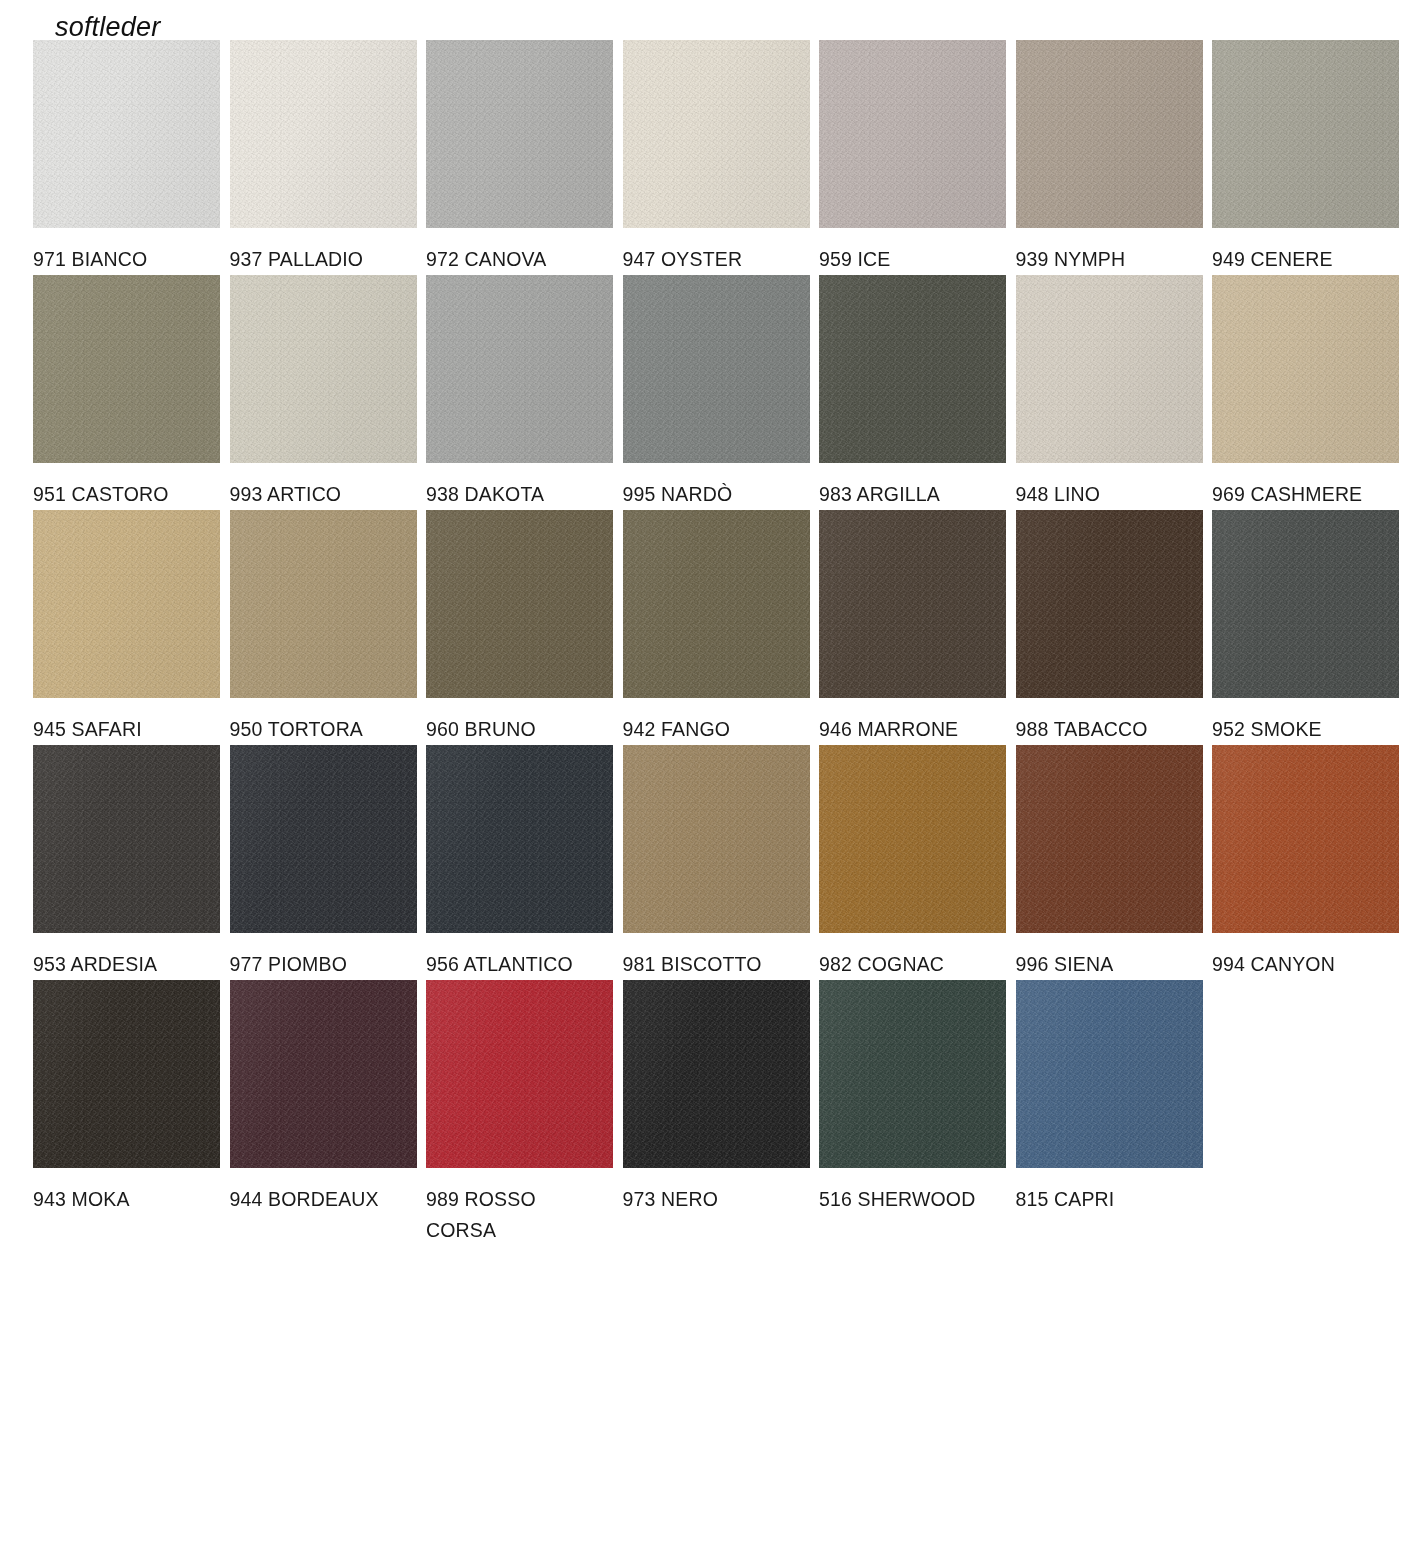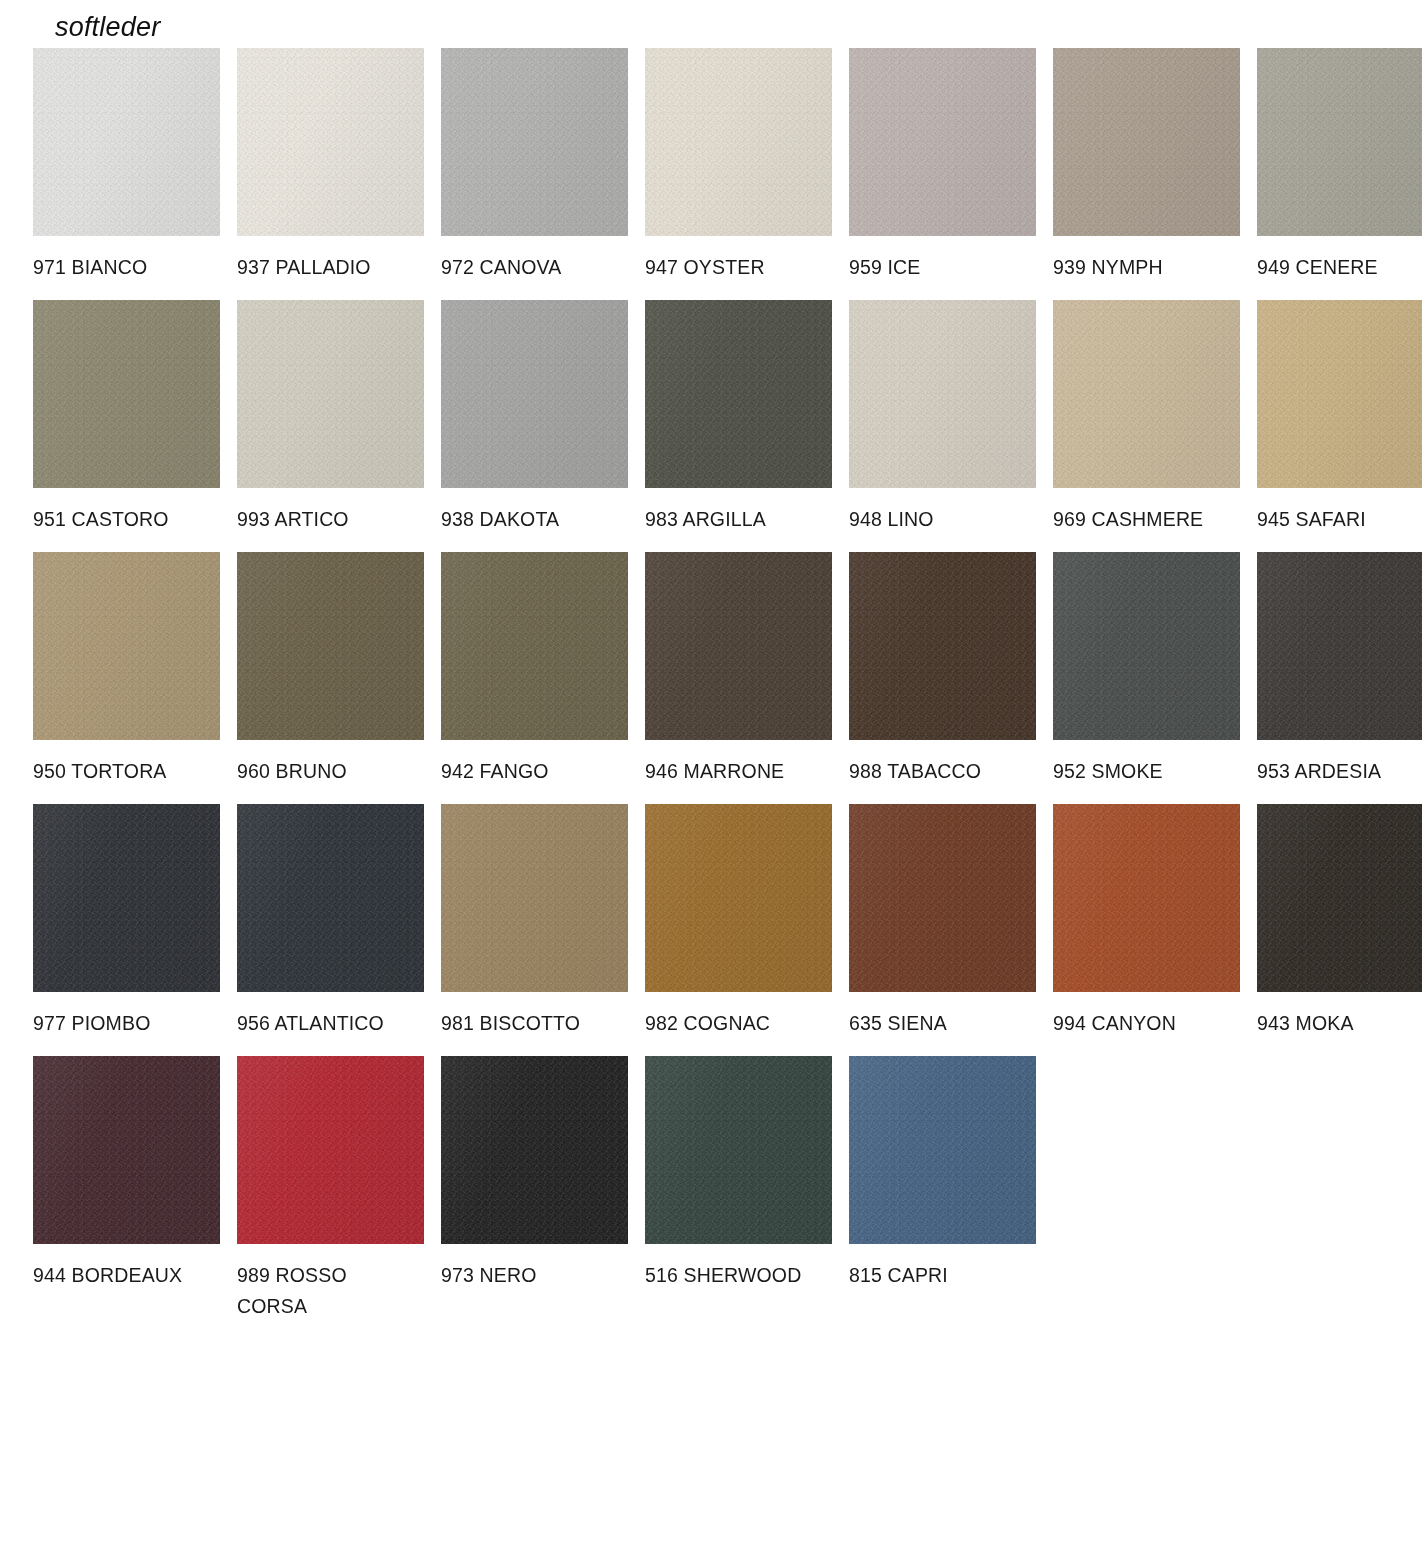--- a/index.html
+++ b/index.html
@@ -27,27 +27,26 @@
     top: 12px;
     font-style: italic;
     font-size: 27px;
     letter-spacing: 0.2px;
     color: #111;
     font-family: "Liberation Sans", sans-serif;
   }
   .grid {
     position: absolute;
     left: 33px;
-    top: 48px;
+    top: 40px;
     width: 1360px;
     display: grid;
     grid-template-columns: repeat(7, 187px);
     column-gap: 9.5px;
     row-gap: 0px;
-    gap: 17px;
   }
   .cell {
     width: 187px;
     margin-bottom: 0;
   }
   .swatch-wrap {
     width: 187px;
     height: 188px;
     position: relative;
     overflow: hidden;
@@ -194,20 +193,29 @@
         <div class="swatch-wrap">
           <div class="swatch" style="background-color: rgb(165, 166, 164);">
             <div class="grain"></div>
             <div class="sheen"></div>
           </div>
         </div>
         <div class="label">938 DAKOTA</div>
       </div>
       <div class="cell">
         <div class="swatch-wrap">
+          <div class="swatch" style="background-color: rgb(127, 131, 129);">
+            <div class="grain"></div>
+            <div class="sheen"></div>
+          </div>
+        </div>
+        <div class="label">995 NARDÒ</div>
+      </div>
+      <div class="cell">
+        <div class="swatch-wrap">
           <div class="swatch" style="background-color: rgb(79, 81, 71);">
             <div class="grain"></div>
             <div class="sheen"></div>
           </div>
         </div>
         <div class="label">983 ARGILLA</div>
       </div>
       <div class="cell">
         <div class="swatch-wrap">
           <div class="swatch" style="background-color: rgb(214, 207, 195);">
@@ -334,21 +342,21 @@
         </div>
         <div class="label">982 COGNAC</div>
       </div>
       <div class="cell">
         <div class="swatch-wrap">
           <div class="swatch" style="background-color: rgb(111, 59, 37);">
             <div class="grain"></div>
             <div class="sheen"></div>
           </div>
         </div>
-        <div class="label">635 SIENA</div>
+        <div class="label">996 SIENA</div>
       </div>
       <div class="cell">
         <div class="swatch-wrap">
           <div class="swatch" style="background-color: rgb(164, 76, 39);">
             <div class="grain"></div>
             <div class="sheen"></div>
           </div>
         </div>
         <div class="label">994 CANYON</div>
       </div>

